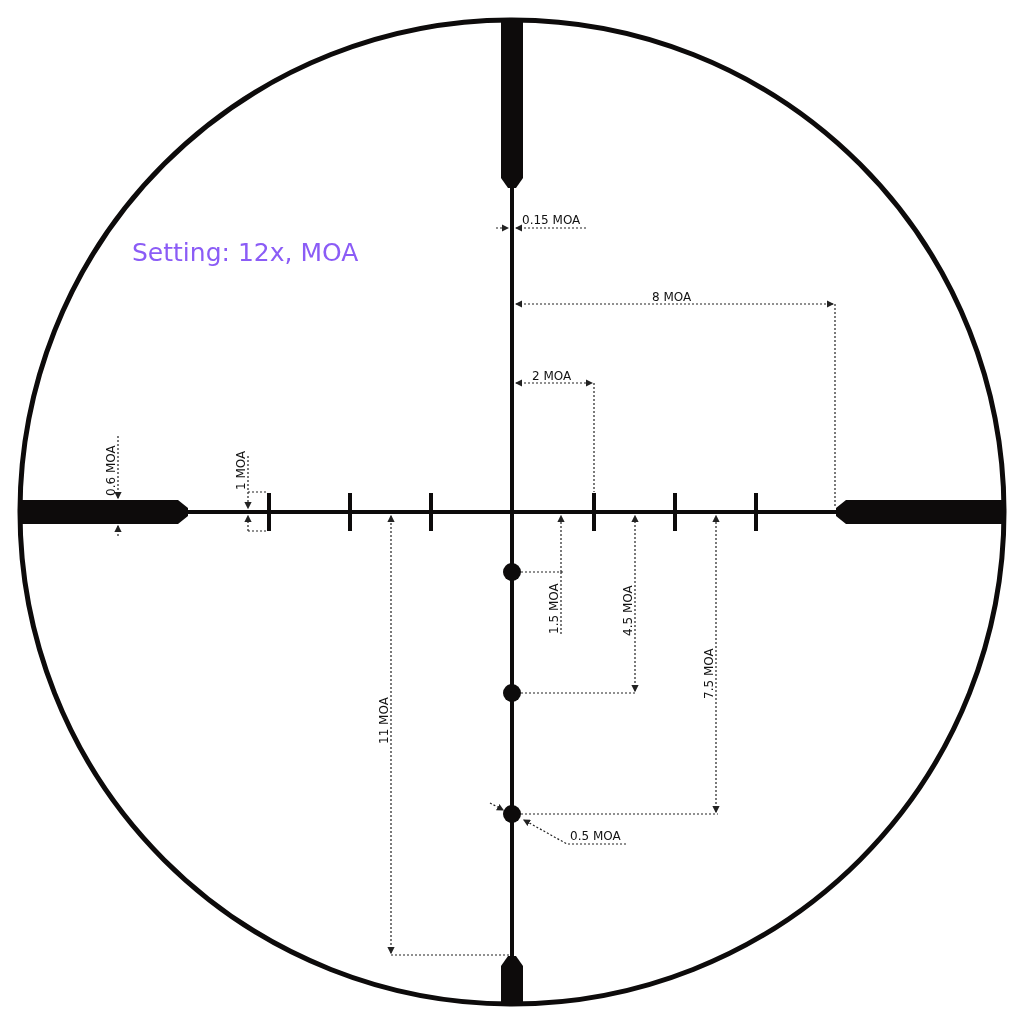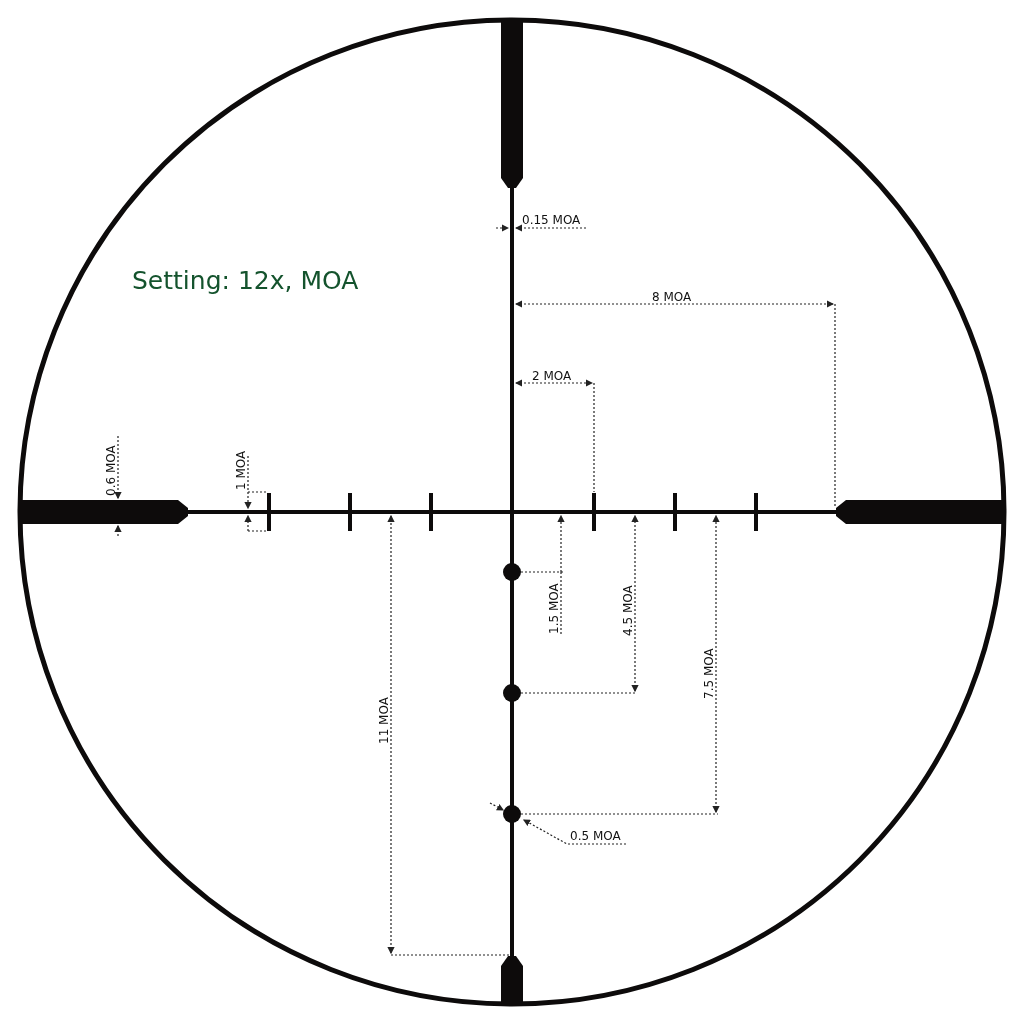--- a/index.html
+++ b/index.html
@@ -1,22 +1,21 @@
 <!DOCTYPE html>
 <html><head>
   <meta charset="utf-8">
   <style>
     html, body { margin: 0; padding: 0; background: #ffffff; }
     body { width: 1024px; height: 1024px; position: relative; overflow: hidden; font-family: "DejaVu Sans", sans-serif; }
     #reticle { position: absolute; left: 0; top: 0; }
     .title {
       position: absolute; left: 132px; top: 238px;
-      font-family: "DejaVu Sans", sans-serif; font-size: 25px; color: #14532d;
+      font-family: "DejaVu Sans", sans-serif; font-size: 25px; color: #8b5cf6;
       white-space: nowrap;
-      margin-top: 28px;
     }
     .lbl { font-family: "DejaVu Sans", sans-serif; font-size: 12px; fill: #111111; }
   </style>
 </head>
 <body>
 
 <svg id="reticle" width="1024" height="1024" viewBox="0 0 1024 1024" xmlns="http://www.w3.org/2000/svg">
   <defs>
     <marker id="arr" viewBox="0 0 6 6" refX="5" refY="3" markerWidth="6" markerHeight="6" orient="auto-start-reverse">
       <path d="M0,0 L6,3 L0,6 z" fill="#222"></path>

